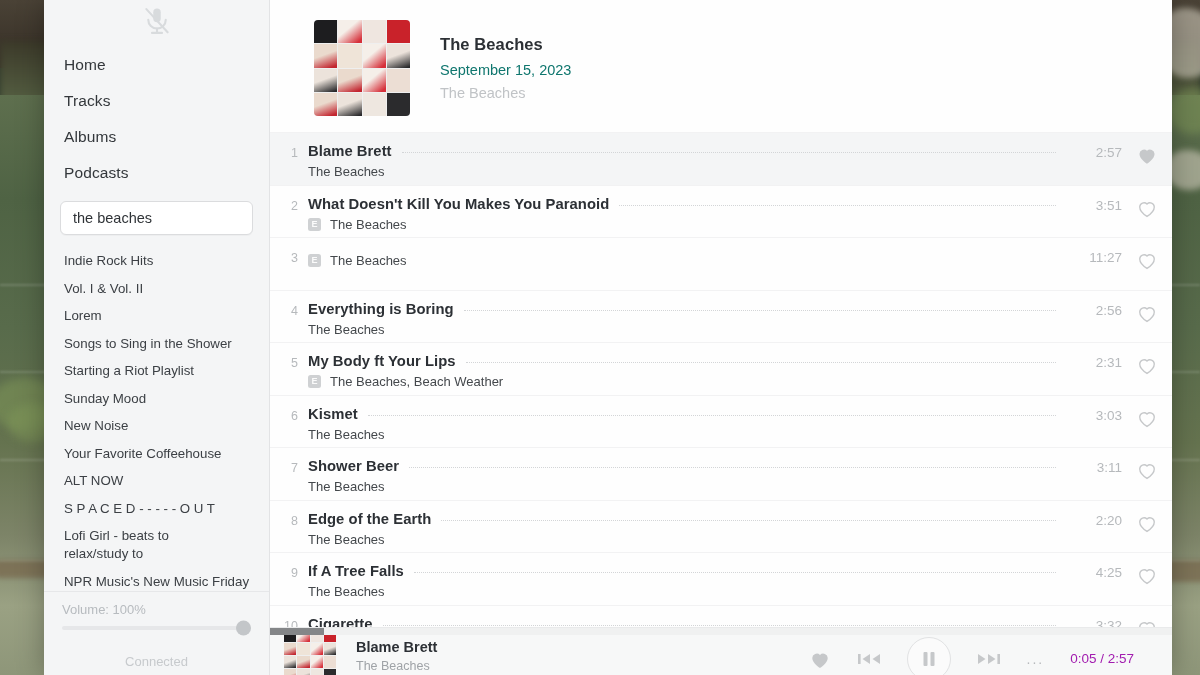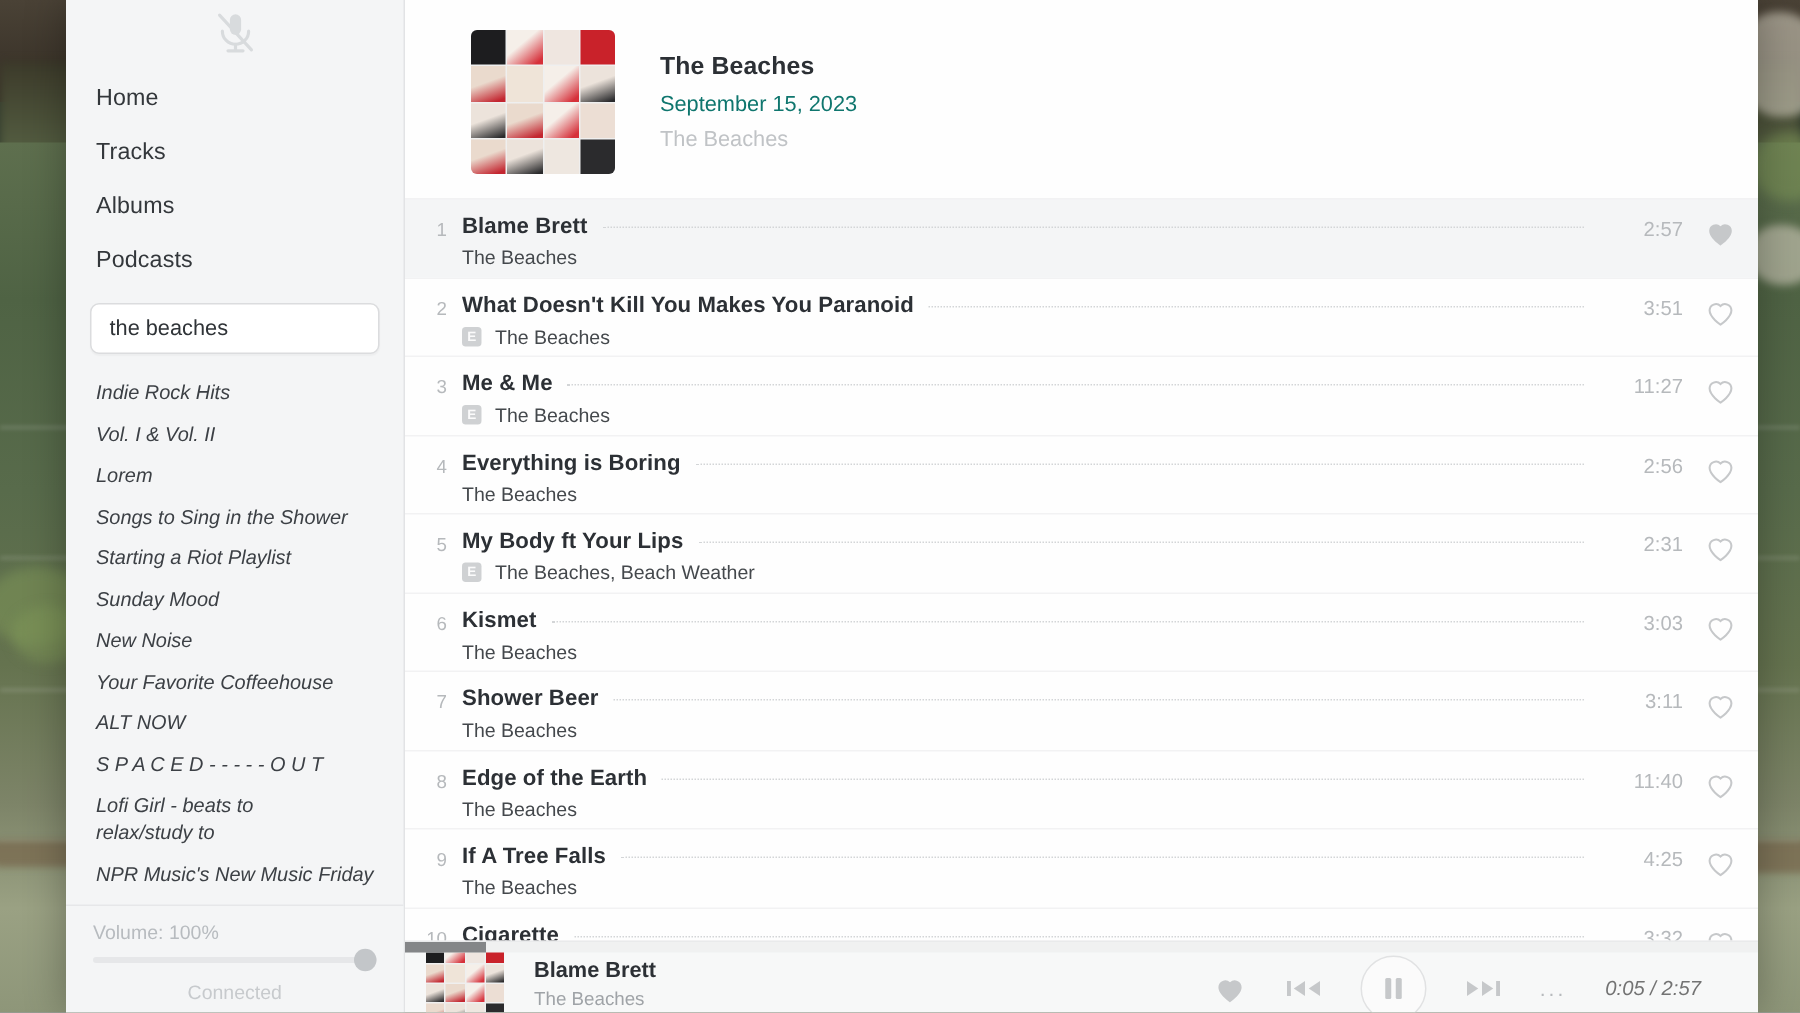--- a/index.html
+++ b/index.html
@@ -54,37 +54,37 @@
   #search-input {
     width:100%; height:34px; border:1px solid #dbdcde; border-radius:6px;
     background:#fff; padding:0 12px; font-size:14.5px; color:#2f3337;
     font-family:"Liberation Sans", sans-serif; outline:none;
     box-shadow:0 1px 1px rgba(0,0,0,.03);
   }
 
   #playlists { padding:6px 0 4px 0; flex:1 1 auto; overflow:hidden; }
   .pl-item {
     padding:5px 18px 5px 20px; font-size:13.3px; color:#3c4045;
-    line-height:1.32; cursor:default;font-style:italic;
+    line-height:1.32; cursor:default;
   }
 
   #volume-section {
     border-top:1px solid #e6e7e9; padding:10px 18px 6px 18px;
     background:#f4f5f6;
   }
   #volume-label { font-size:13px; color:#b7bbbf; margin-bottom:9px; }
   #volume-track {
     position:relative; height:4px; border-radius:2px; background:#e6e7e9;
   }
   #volume-thumb {
     position:absolute; right:-2px; top:50%; transform:translateY(-50%);
     width:15px; height:15px; border-radius:50%; background:#c3c6c9;
   }
   #connected-text {
-    text-align:center; font-size:13px; color:#c7cacd; margin-top:12px;
+    text-align:center; font-size:13px; color:#c7cacd; margin-top:24px;
   }
 
   
   #main {
     flex:1 1 auto; background:#fefefe; position:relative;
     display:flex; flex-direction:column; overflow:hidden;
   }
 
   
   #album-header { display:flex; align-items:center; padding:20px 0 16px 44px; flex:0 0 auto; }
@@ -155,21 +155,21 @@
   #pl-meta { margin-left:20px; margin-top:8px; }
   #pl-title { font-size:14.5px; font-weight:bold; color:#2c3035; }
   #pl-artist { font-size:12.5px; color:#9fa3a7; margin-top:4px; }
   #pl-controls { margin-left:auto; display:flex; align-items:center; gap:26px;
                  margin-right:38px; margin-top:14px; }
   .pl-btn { display:flex; align-items:center; justify-content:center; }
   #pl-play {
     width:44px; height:44px; border-radius:50%; border:1px solid #e1e2e3;
     display:flex; align-items:center; justify-content:center; background:#fbfbfb;
   }
-  #pl-time { font-size:13.5px; color:#737373; white-space:nowrap;font-style:italic; }
+  #pl-time { font-size:13.5px; color:#a21caf; white-space:nowrap; }
   #pl-more { letter-spacing:2px; color:#b7babd; font-size:14px; }
 </style>
 </head>
 <body>
 
 <div id="wallpaper">
   <div class="sky"></div>
   <div class="bank"></div>
   <div class="water"></div>
   <div class="ripple" style="top:42%"></div>
@@ -296,24 +296,20 @@
           <div class="tr-dur">3:51</div>
           <div class="tr-heart">
             <svg width="22" height="20" viewBox="0 0 24 22" fill="none" stroke="#c6c8ca" stroke-width="1.5">
               <path d="M12 20.2s-8-5.1-8-10.4A4.7 4.7 0 0 1 12 6.6a4.7 4.7 0 0 1 8 3.2c0 5.3-8 10.4-8 10.4z"></path>
             </svg>
           </div>
         </div>
         <div class="track">
           <div class="tr-num">3</div>
           <div class="tr-body">
-            <div class="tr-title-row">
-              <span class="tr-title">Me &amp; Me</span>
-              <span class="tr-leader"></span>
-            </div>
             <div class="tr-sub">
               <span class="badge-e">E</span>
               <span class="tr-artist">The Beaches</span>
             </div>
           </div>
           <div class="tr-dur">11:27</div>
           <div class="tr-heart">
             <svg width="22" height="20" viewBox="0 0 24 22" fill="none" stroke="#c6c8ca" stroke-width="1.5">
               <path d="M12 20.2s-8-5.1-8-10.4A4.7 4.7 0 0 1 12 6.6a4.7 4.7 0 0 1 8 3.2c0 5.3-8 10.4-8 10.4z"></path>
             </svg>
@@ -396,21 +392,21 @@
           <div class="tr-num">8</div>
           <div class="tr-body">
             <div class="tr-title-row">
               <span class="tr-title">Edge of the Earth</span>
               <span class="tr-leader"></span>
             </div>
             <div class="tr-sub">
               <span class="tr-artist">The Beaches</span>
             </div>
           </div>
-          <div class="tr-dur">11:40</div>
+          <div class="tr-dur">2:20</div>
           <div class="tr-heart">
             <svg width="22" height="20" viewBox="0 0 24 22" fill="none" stroke="#c6c8ca" stroke-width="1.5">
               <path d="M12 20.2s-8-5.1-8-10.4A4.7 4.7 0 0 1 12 6.6a4.7 4.7 0 0 1 8 3.2c0 5.3-8 10.4-8 10.4z"></path>
             </svg>
           </div>
         </div>
         <div class="track">
           <div class="tr-num">9</div>
           <div class="tr-body">
             <div class="tr-title-row">

